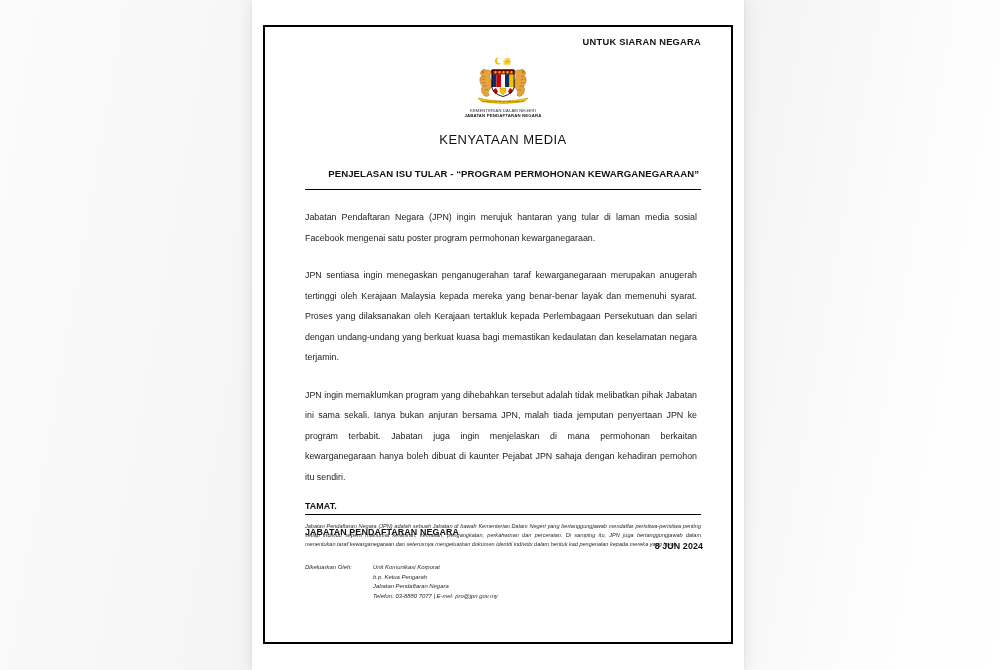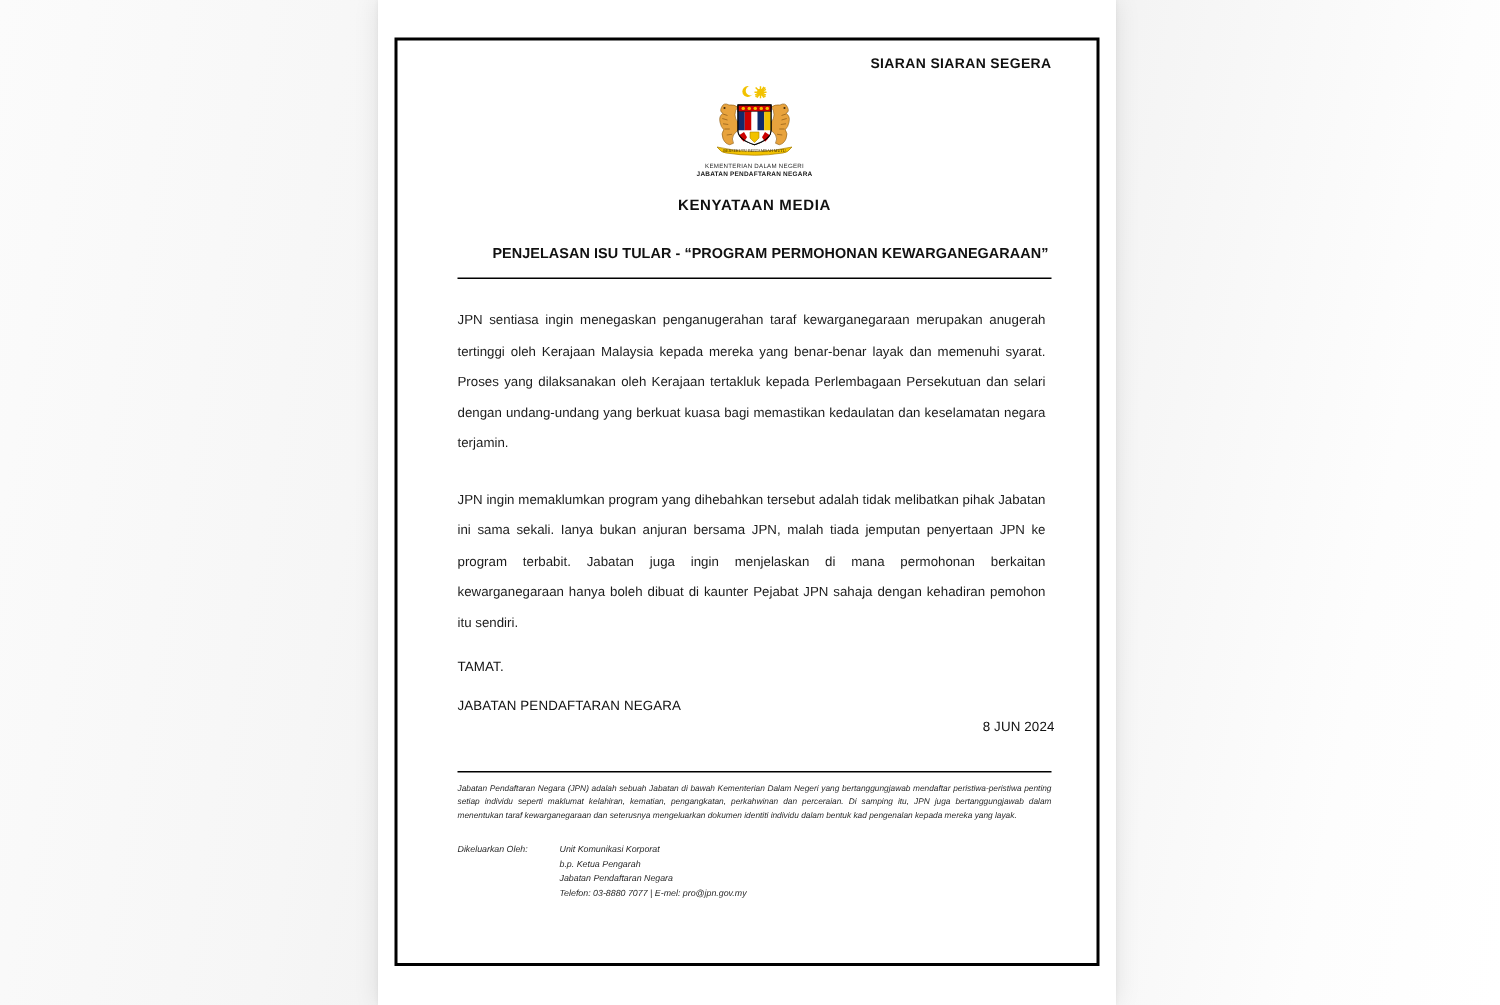--- a/index.html
+++ b/index.html
@@ -91,22 +91,22 @@
     display: block;
     font-size: 4.3px;
     font-weight: bold;
     color: #1a1a1a;
     letter-spacing: 0.15px;
   }
 
   
   .doc-kicker {
     text-align: center;
-    font-size: 10px;
-    font-weight: bold;
+    font-size: 13px;
+    font-weight: normal;
     letter-spacing: 0.45px;
     color: #111;
     margin-top: 14px;
   }
   .doc-title {
     text-align: right;
     font-size: 9.6px;
     font-weight: bold;
     letter-spacing: 0.05px;
     color: #111;
@@ -139,21 +139,21 @@
   }
   .body-copy p:last-child { margin-bottom: 0; }
 
   
   .signoff {
     margin-top: 14px;
     padding-left: 2px;
   }
   .signoff div {
     font-size: 8.9px;
-    font-weight: normal;
+    font-weight: bold;
     color: #111;
     letter-spacing: 0.1px;
   }
   .signoff .tamat { margin-bottom: 14px; }
   .signoff .org { line-height: 14px; }
   .signoff .date { line-height: 14px; text-align: right; }
 
   
   .footer-wrap {
     position: absolute;
@@ -195,21 +195,21 @@
 </style>
 </head>
 <body>
 
 <div class="paper-shadow"></div>
 <div class="paper"></div>
 
 <div class="doc-frame">
   <div class="doc-inner">
 
-    <div class="release-line">SIARAN SIARAN SEGERA</div>
+    <div class="release-line">UNTUK SIARAN NEGARA</div>
 
     <div class="emblem-block">
       <svg class="emblem-svg" width="72" height="52" viewBox="0 0 144 104">
 
         <g fill="#f2c200">
           <g>
             <circle cx="63" cy="12" r="7.2"></circle>
             <circle cx="66.5" cy="11" r="6.2" fill="#ffffff"></circle>
           </g>
           <g>
@@ -288,20 +288,21 @@
       </div>
     </div>
 
     <div class="doc-kicker">KENYATAAN MEDIA</div>
 
     <div class="doc-title">PENJELASAN ISU TULAR - “PROGRAM PERMOHONAN KEWARGANEGARAAN”</div>
 
     <hr class="rule">
 
     <div class="body-copy">
+      <p>Jabatan Pendaftaran Negara (JPN) ingin merujuk hantaran yang tular di laman media sosial Facebook mengenai satu poster program permohonan kewarganegaraan.</p>
       <p>JPN sentiasa ingin menegaskan penganugerahan taraf kewarganegaraan merupakan anugerah tertinggi oleh Kerajaan Malaysia kepada mereka yang benar-benar layak dan memenuhi syarat. Proses yang dilaksanakan oleh Kerajaan tertakluk kepada Perlembagaan Persekutuan dan selari dengan undang-undang yang berkuat kuasa bagi memastikan kedaulatan dan keselamatan negara terjamin.</p>
       <p>JPN ingin memaklumkan program yang dihebahkan tersebut adalah tidak melibatkan pihak Jabatan ini sama sekali. Ianya bukan anjuran bersama JPN, malah tiada jemputan penyertaan JPN ke program terbabit. Jabatan juga ingin menjelaskan di mana permohonan berkaitan kewarganegaraan hanya boleh dibuat di kaunter Pejabat JPN sahaja dengan kehadiran pemohon itu sendiri.</p>
     </div>
 
     <div class="signoff">
       <div class="tamat">TAMAT.</div>
       <div class="org">JABATAN PENDAFTARAN NEGARA</div>
       <div class="date">8 JUN 2024</div>
     </div>
 

